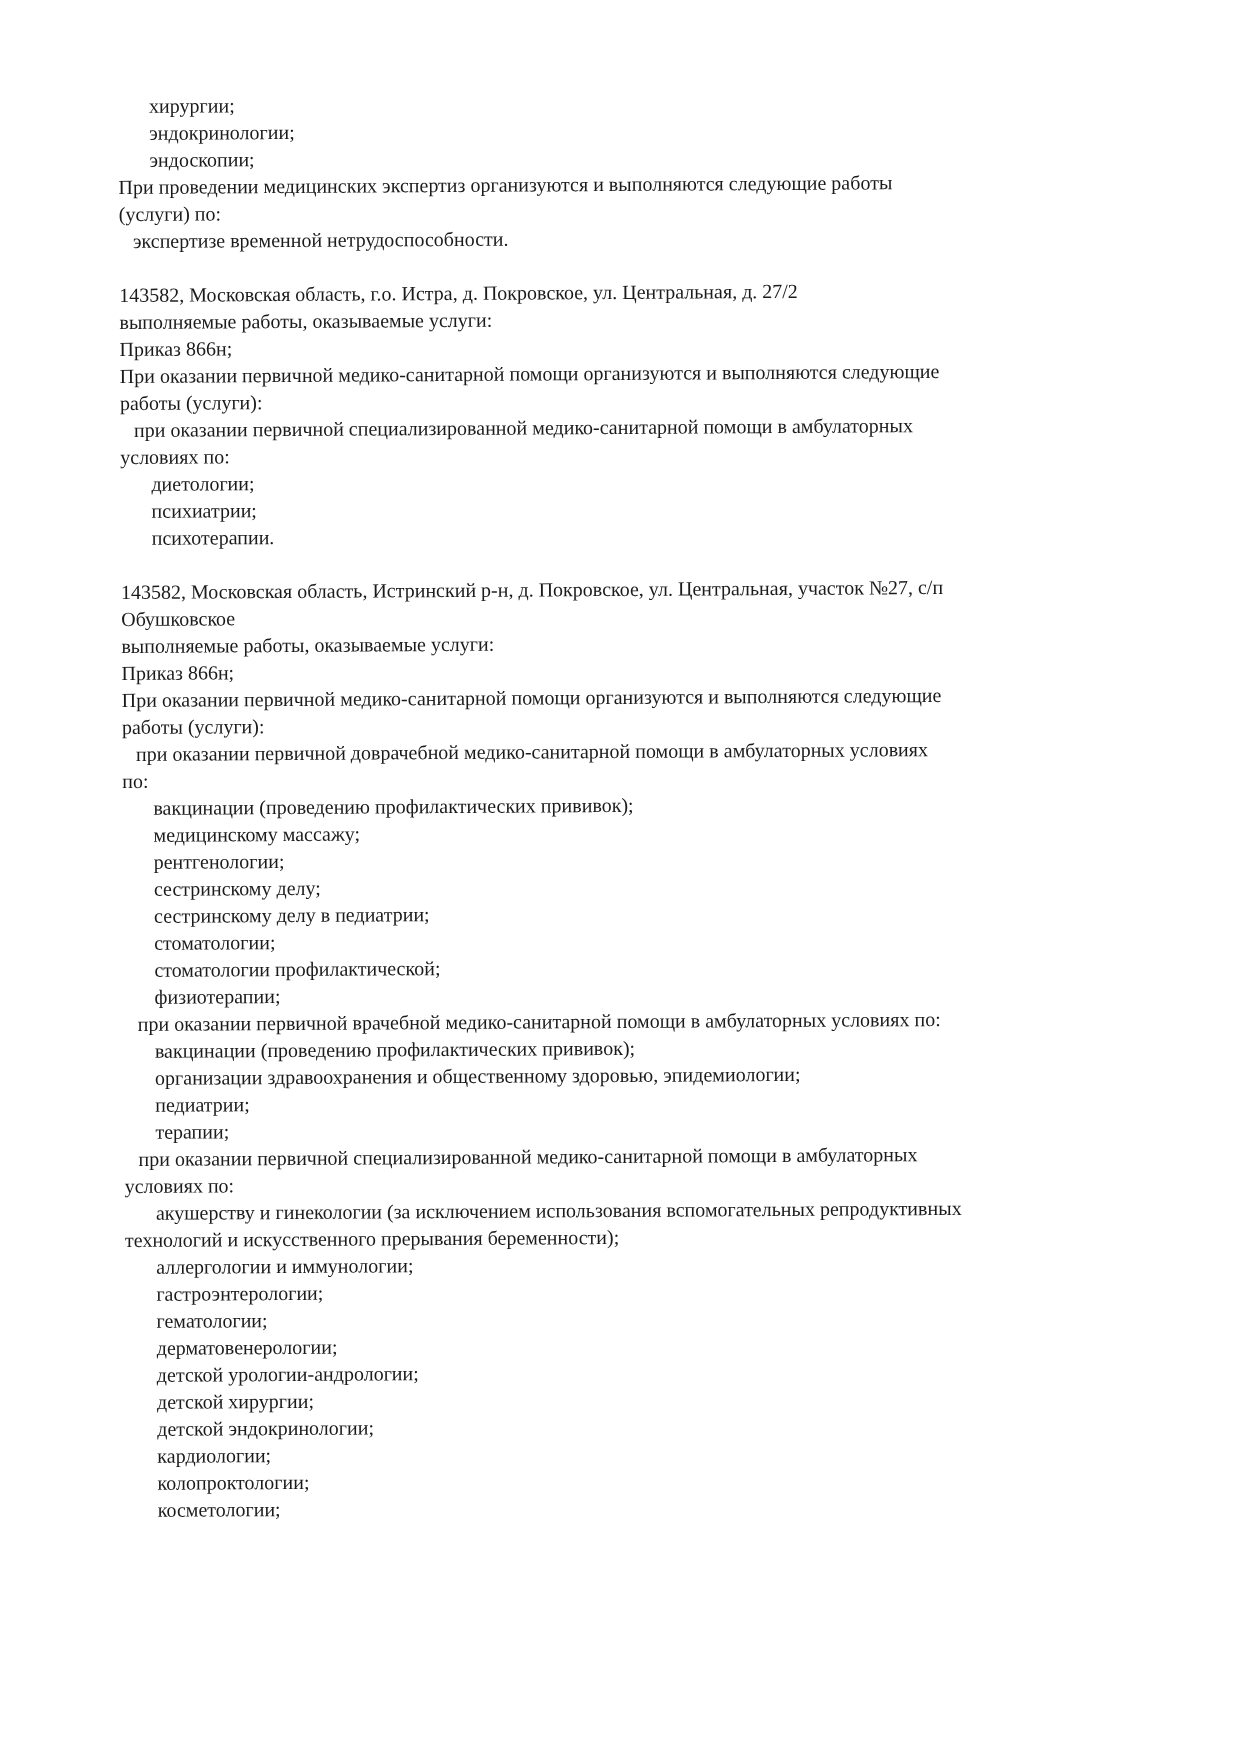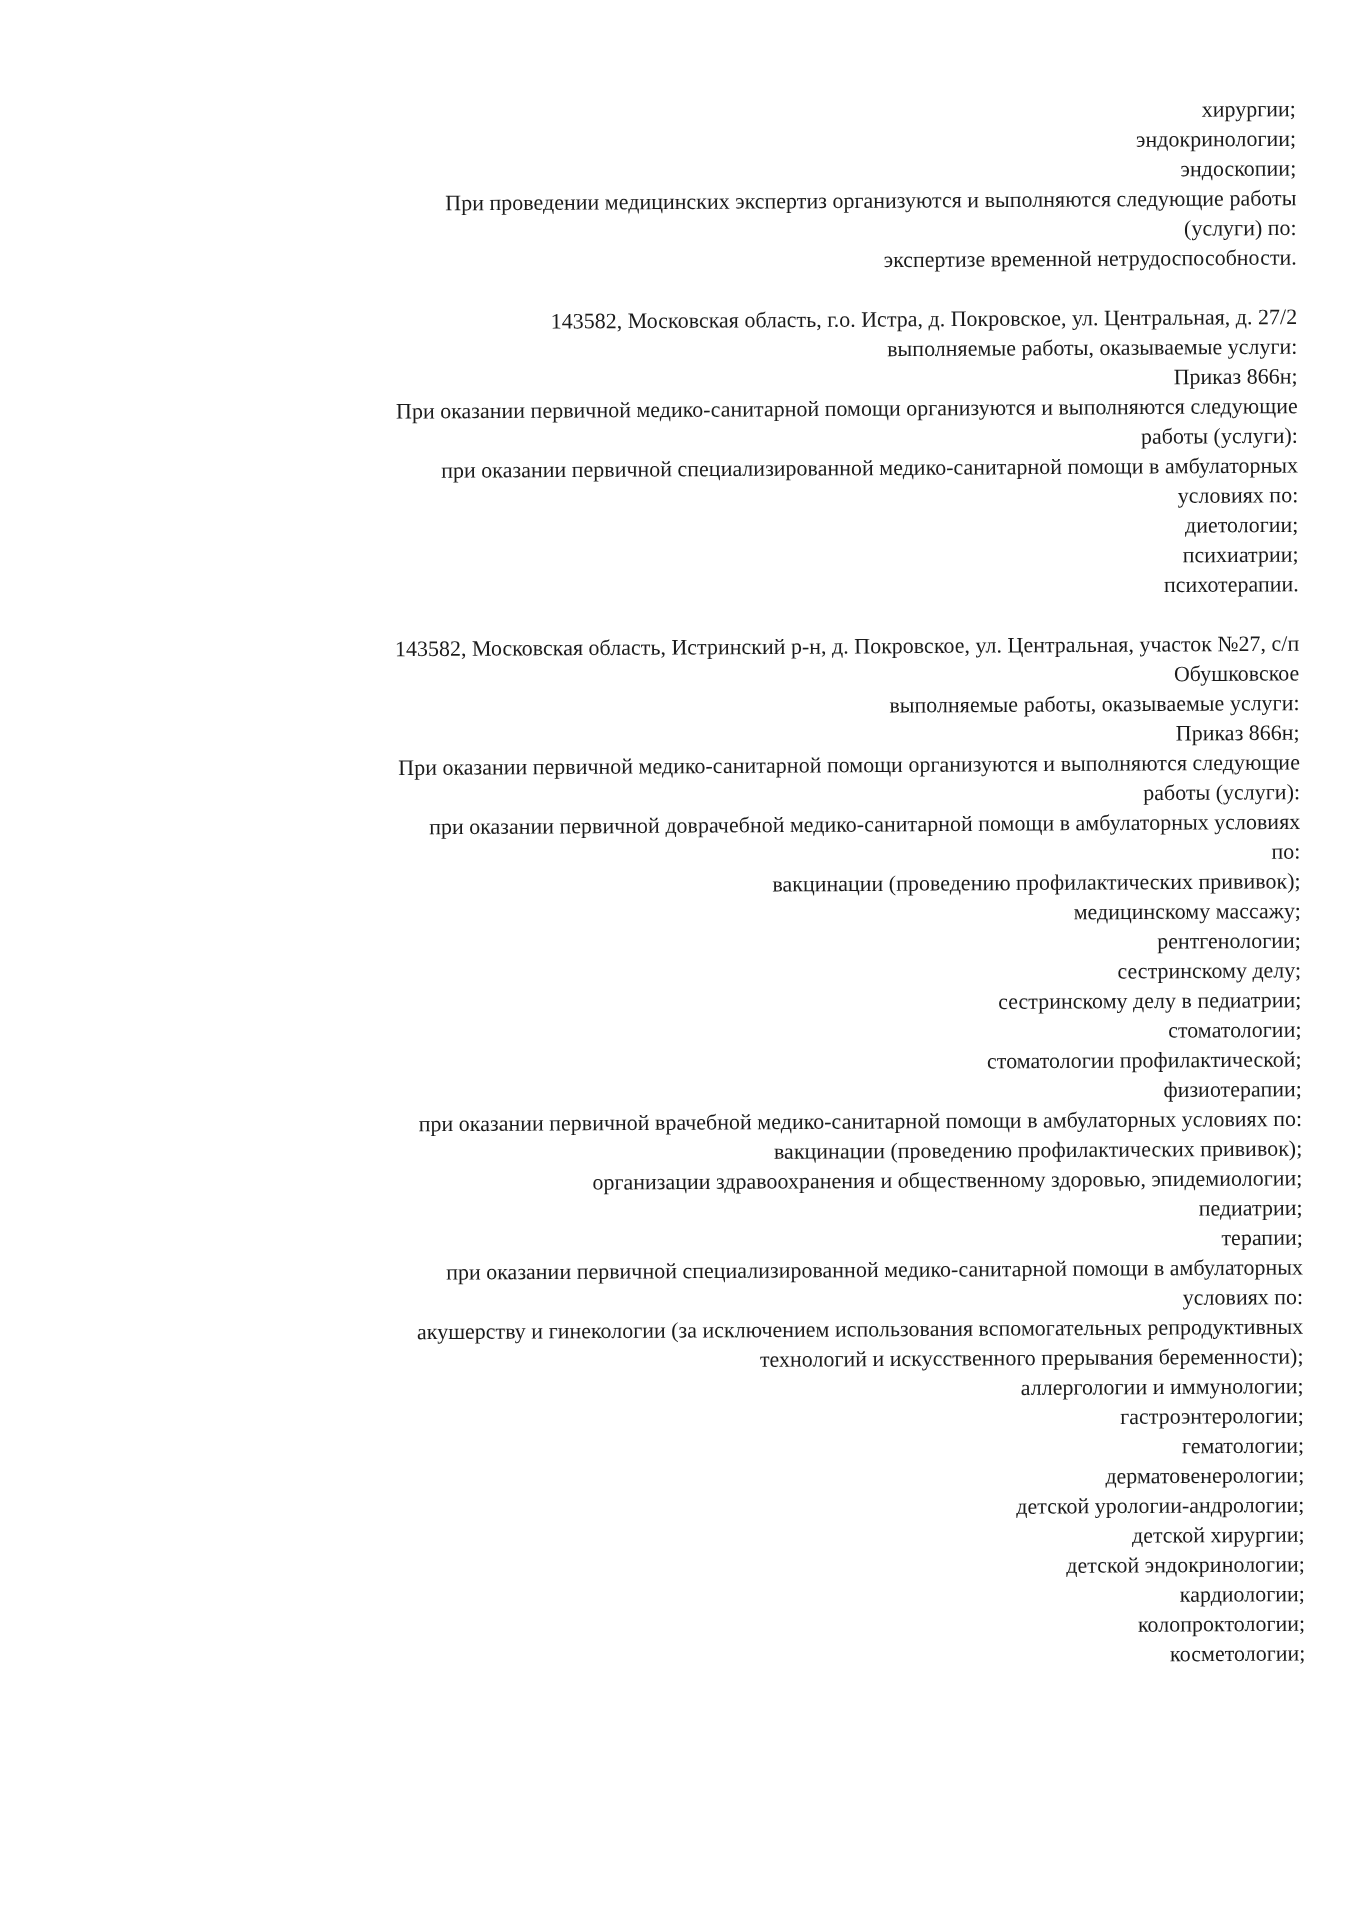--- a/index.html
+++ b/index.html
@@ -7,21 +7,20 @@
     padding: 0;
     background: #ffffff;
   }
   .page {
     position: relative;
     width: 1240px;
     height: 1755px;
     background: #ffffff;
     overflow: hidden;
     font-family: "Liberation Serif", serif;
-    text-align: right;
   }
   .content {
     position: absolute;
     left: 118px;
     top: 93px;
     width: 1060px;
     color: #1b1b1b;
     font-size: 20px;
     line-height: 27px;
     transform: rotate(-0.35deg);

